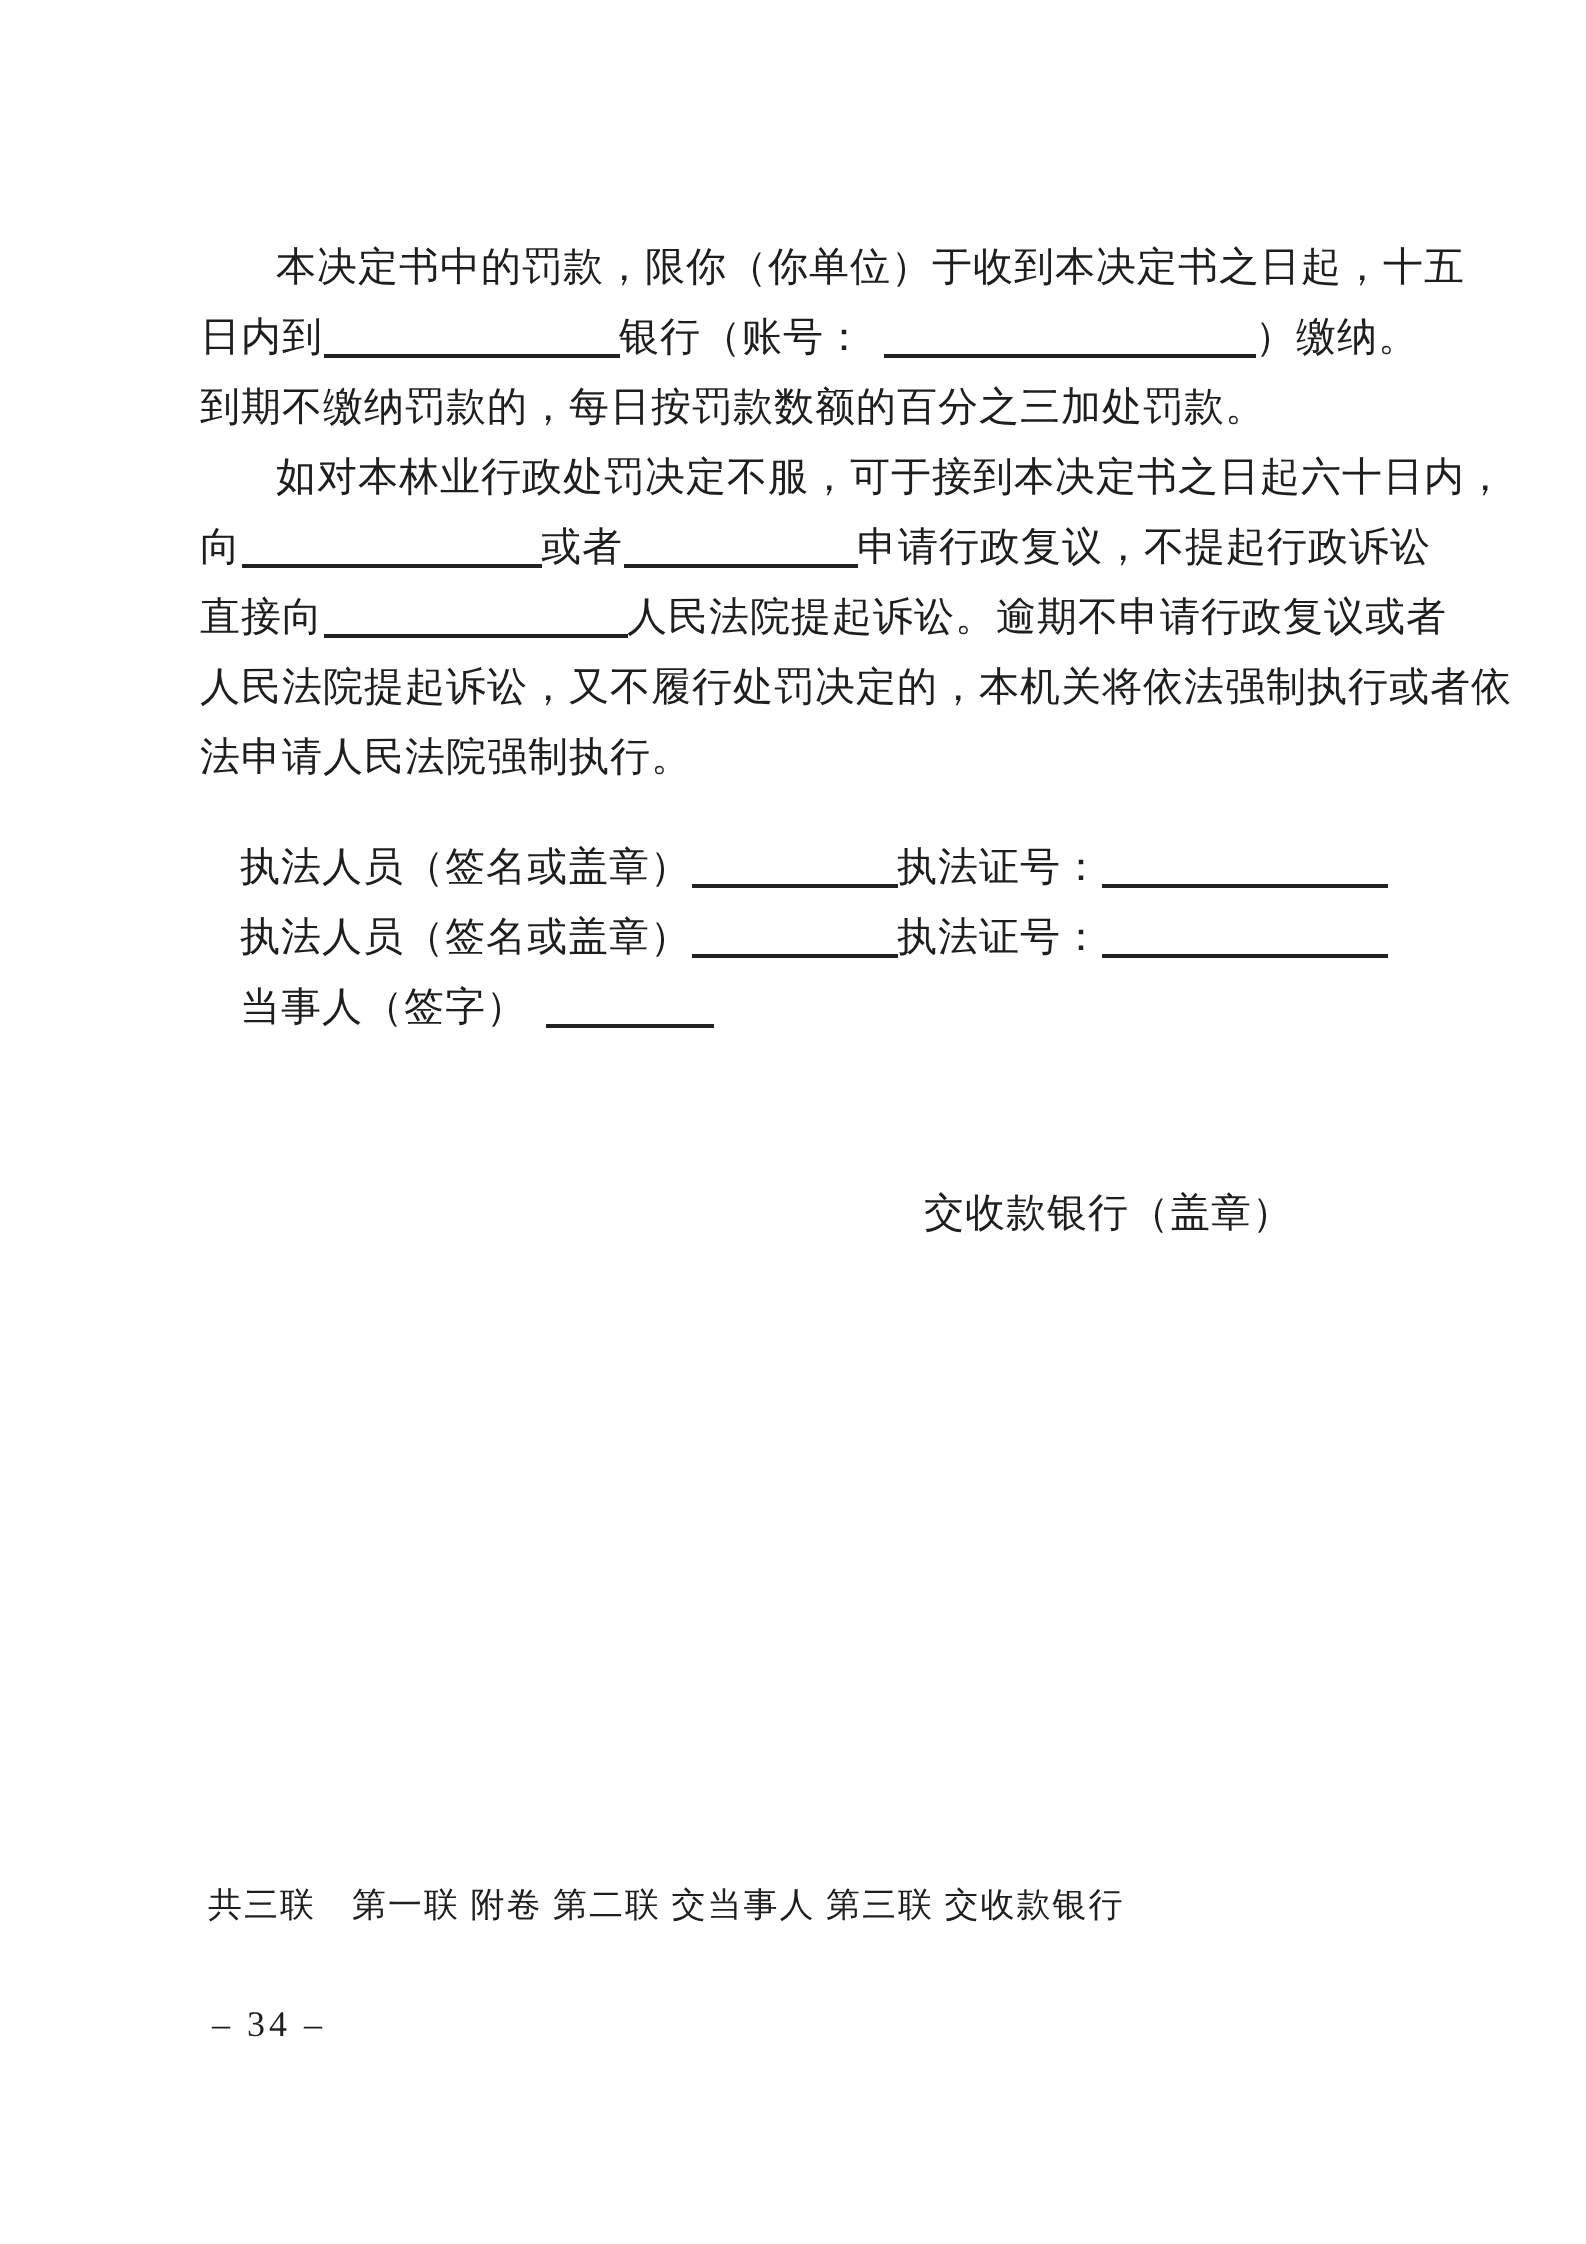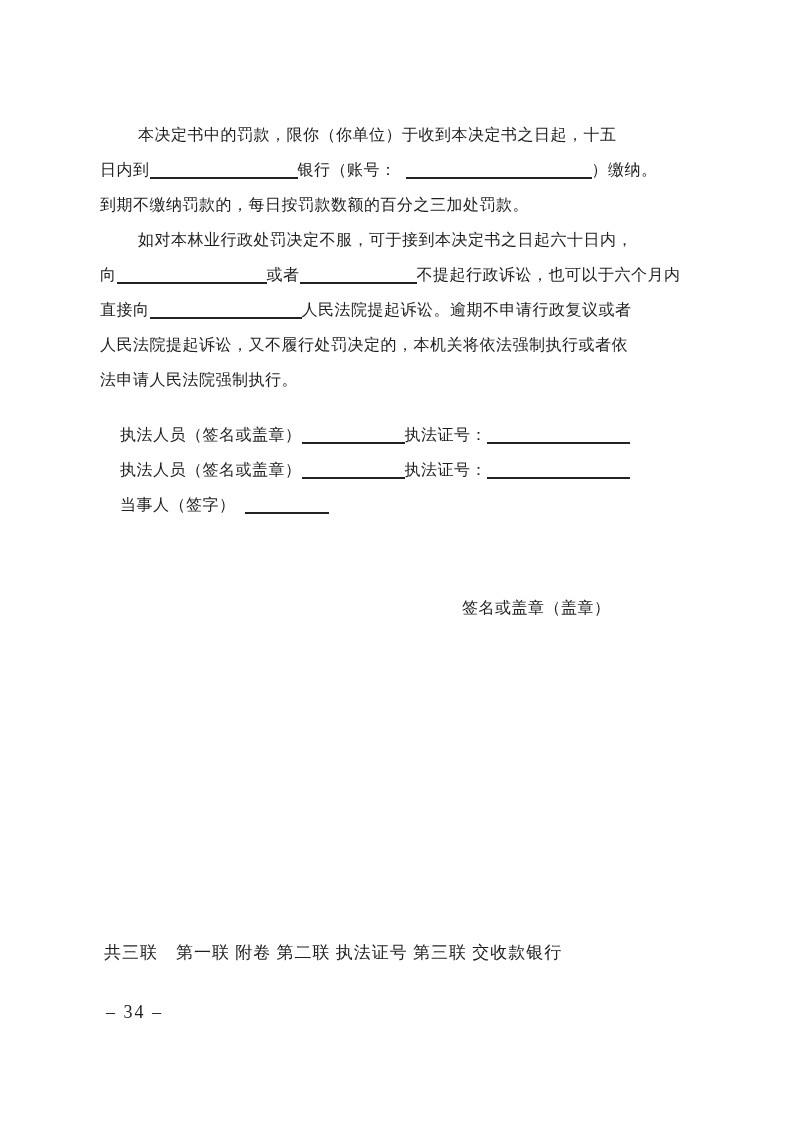--- a/index.html
+++ b/index.html
@@ -8,21 +8,21 @@
     width: 793px;
     height: 1122px;
     margin: 0 auto;
     background: #ffffff;
     overflow: hidden;
     font-family: "Liberation Serif", "DejaVu Serif", serif;
     color: #1e1e1e;
   }
   .textline {
     white-space: nowrap;
-    font-size: 16px;
+    font-size: 20px;
     line-height: 35px;
     letter-spacing: 0.5px;
   }
   .indent { padding-left: 38px; }
   .body-block   { position: absolute; left: 100px; top: 117px; width: 640px; }
   .sign-block   { position: absolute; left: 100px; top: 417px; width: 640px; margin-left: 20px; }
   .agency-block { position: absolute; left: 445px; top: 590px; width: 300px; }
   .agency-label { padding-left: 17px; }
   .blank {
     display: inline-block;
@@ -58,21 +58,21 @@
 
     <div class="textline">
       <span>日内到</span><span class="blank" style="width:148px"></span><span>银行（账号：</span><span class="sp"></span><span class="blank" style="width:186px"></span><span>）缴纳。</span>
     </div>
 
     <div class="textline">到期不缴纳罚款的，每日按罚款数额的百分之三加处罚款。</div>
 
     <div class="textline indent">如对本林业行政处罚决定不服，可于接到本决定书之日起六十日内，</div>
 
     <div class="textline">
-      <span>向</span><span class="blank" style="width:150px"></span><span>或者</span><span class="blank" style="width:117px"></span><span>不提起行政诉讼，也可以于六个月内</span>
+      <span>向</span><span class="blank" style="width:150px"></span><span>或者</span><span class="blank" style="width:117px"></span><span>申请行政复议，不提起行政诉讼</span>
     </div>
 
     <div class="textline">
       <span>直接向</span><span class="blank" style="width:152px"></span><span>人民法院提起诉讼。逾期不申请行政复议或者</span>
     </div>
 
     <div class="textline">人民法院提起诉讼，又不履行处罚决定的，本机关将依法强制执行或者依</div>
     <div class="textline">法申请人民法院强制执行。</div>
   </div>
 
@@ -85,20 +85,20 @@
       <span>执法人员（签名或盖章）</span><span class="blank" style="width:103px"></span><span>执法证号：</span><span class="blank" style="width:143px"></span>
     </div>
 
 
     <div class="textline">
       <span>当事人（签字）</span><span class="sp"></span><span class="blank" style="width:84px"></span>
     </div>
   </div>
 
   <div class="agency-block">
-    <div class="textline agency-label">签名或盖章（盖章）</div>
+    <div class="textline agency-label">交收款银行（盖章）</div>
   </div>
 
-  <div class="footer-note">共三联　第一联 附卷 第二联 执法证号 第三联 交收款银行</div>
+  <div class="footer-note">共三联　第一联 附卷 第二联 交当事人 第三联 交收款银行</div>
 
   <div class="page-num">– 34 –</div>
 
 </div>
 
 </body></html>

